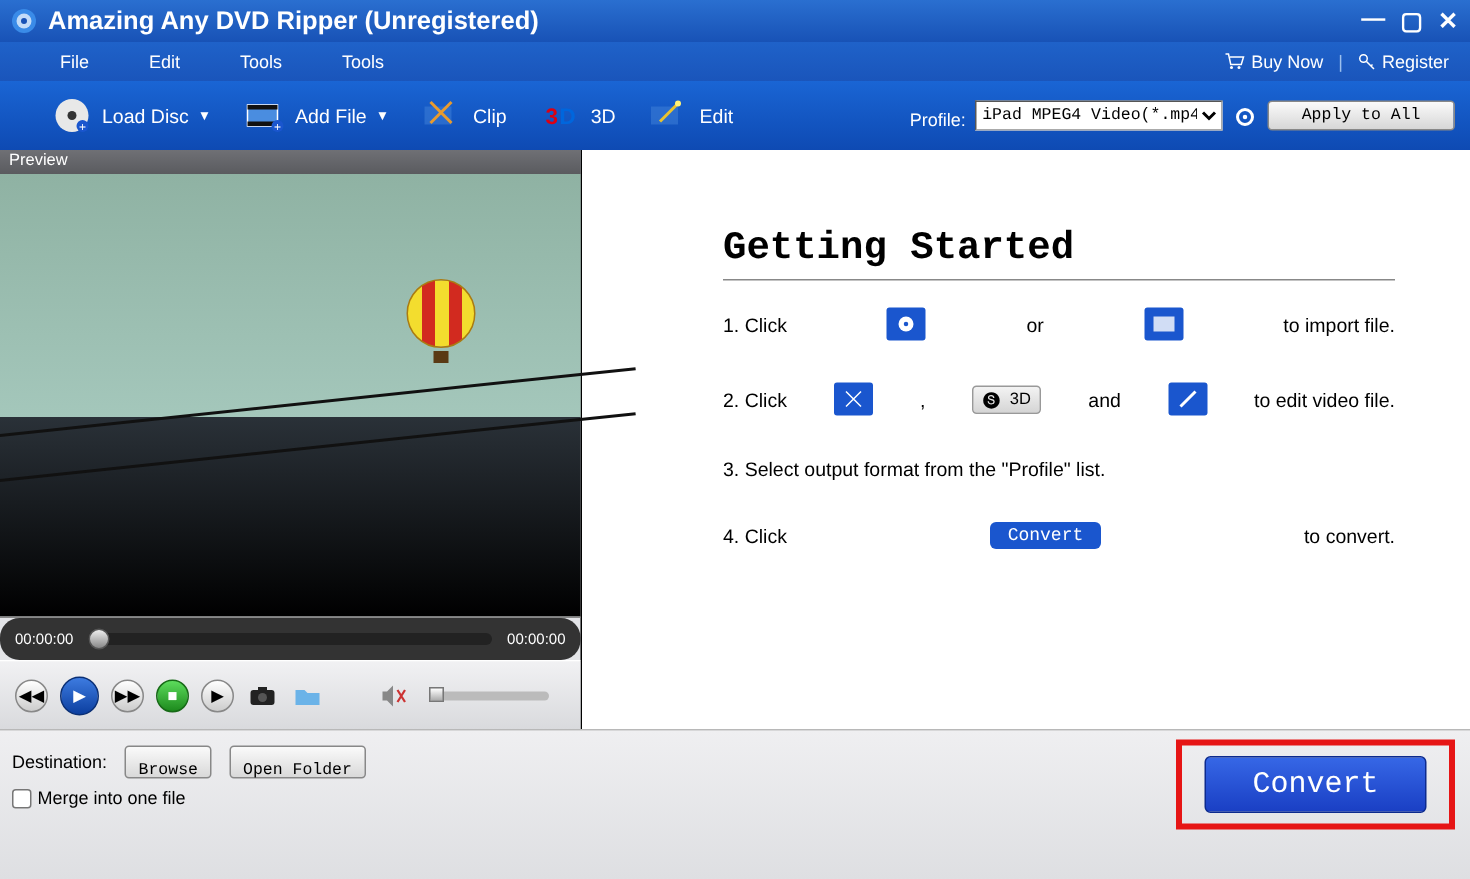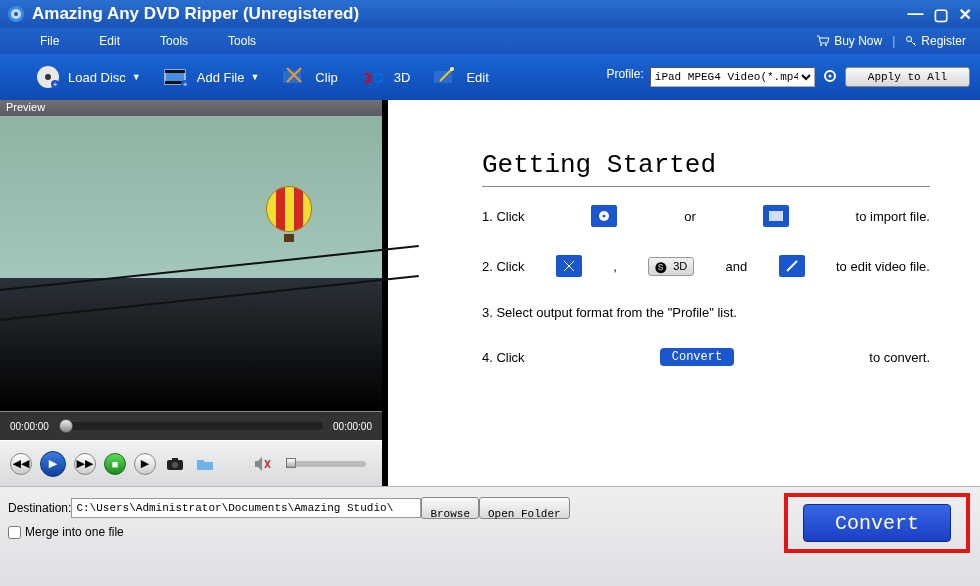--- a/index.html
+++ b/index.html
@@ -16,57 +16,57 @@
 .menubar .menu-item { cursor: pointer; }
 .menubar .right-links { margin-left: auto; display: flex; align-items: center; gap: 10px; padding-right: 14px; font-size: 12px; }
 .menubar .right-links .sep { color: #9cc0ee; }
 .menubar .right-links > span { cursor: pointer; display: inline-flex; align-items: center; gap: 4px; }
 
 .toolbar { height: 46px; background: linear-gradient(#1a65d4,#0e4ab3); display: flex; align-items: center; color: #fff; padding: 0 10px 0 34px; gap: 22px; font-size: 13px; }
 .tool { display: flex; align-items: center; gap: 6px; cursor: pointer; }
 .tool .iconwrap { width: 28px; height: 28px; display:flex; align-items:center; justify-content:center; }
 .tool .chev { font-size: 9px; }
 .toolbar .spacer { flex: 1; }
-.toolbar .profile-area { display: flex; align-items: flex-start; gap: 6px; font-size: 12px; margin-left: 19px; }
+.toolbar .profile-area { display: flex; align-items: flex-end; gap: 6px; font-size: 12px; margin-left: 19px; }
 .toolbar select { background: #fff; color: #000; border: 1px inset #aaa; height: 20px; font-size: 11px; font-family: "Courier New", monospace; width: 165px; }
 .toolbar .apply-btn { background: linear-gradient(#fafafa,#d7d7d7); color: #000; border: 1px solid #888; border-radius: 3px; height: 20px; padding: 0 22px; font-size: 11px; font-family: "Courier New", monospace; cursor:pointer; }
 .toolbar .gear { width:18px; height:18px; display:inline-flex; align-items:center; justify-content:center; cursor:pointer;}
 
 .main { display: flex; height: 386px; }
-.preview-pane { width: 388px; background: #e3e4e7; display:flex; flex-direction:column; border-right:6px solid #000000;}
+.preview-pane { width: 388px; background: #e3e4e7; display:flex; flex-direction:column; border-right:1px solid #000000;}
 .preview-header { background: linear-gradient(#6f7075,#5a5b5f); color:#fff; font-size:11px; padding:1px 6px; height:16px; }
 .preview-image { flex:1; background: linear-gradient(180deg, #8fb2a3 0%, #a4c7bb 55%, #2a3138 55%, #000 100%); position:relative; margin:0; border-bottom:1px solid #888;}
 .preview-image .wire1, .preview-image .wire2 { position:absolute; width:120%; height:2px; background:#111; left:-10%; transform:rotate(-6deg); }
 .preview-image .wire1 { top:52%; }
 .preview-image .wire2 { top:62%; }
 .preview-image .balloon { position:absolute; right:70px; top:70px; width:46px; height:56px; }
 .preview-image .balloon .env { width:46px; height:46px; border-radius:50%; background: repeating-linear-gradient(90deg,#f3dd2e 0 9px,#d22a1f 9px 18px); border:1px solid #aa7b12;}
 .preview-image .balloon .bask { width:10px; height:8px; background:#5a3a14; margin:2px auto 0; }
 
-.progress-row { height: 28px; background:#333; display:flex; align-items:center; padding:0 10px; gap:10px; color:#fff; font-size:10px; font-family:"Courier New",monospace;}
+.progress-row { height: 28px; background:#333; display:flex; align-items:center; padding:0 10px; gap:10px; color:#fff; font-size:10px; font-family:"Courier New",monospace;border-radius:13px;}
 .progress-row .track { flex:1; height:8px; background:#222; border-radius:4px; position:relative;}
 .progress-row .track .thumb { position:absolute; left:0; top:-3px; width:14px; height:14px; border-radius:50%; background:linear-gradient(#eee,#888); border:1px solid #555;}
 
 .controls-row { height: 46px; background: linear-gradient(#f1f1f3,#d9dadd); display:flex; align-items:center; padding:0 10px; gap:8px; border-top:1px solid #fff;}
 .ctrl-btn { width:22px; height:22px; border-radius:50%; display:inline-flex; align-items:center; justify-content:center; font-size:11px; cursor:pointer; background:linear-gradient(#fff,#ccc); border:1px solid #888;}
 .ctrl-btn.play { width:26px; height:26px; background:linear-gradient(#3d7be0,#0c3fa0); color:#fff; border-color:#0a2f75;}
 .ctrl-btn.stop { background:linear-gradient(#5cdc5c,#1d8a1d); color:#fff; border-color:#176a17;}
 .ctrl-icon { width:22px; height:22px; display:inline-flex; align-items:center; justify-content:center; cursor:pointer;}
 .vol-slider { width:80px; height:6px; background:#bbb; border-radius:3px; position:relative; margin-left:4px;}
 .vol-slider .thumb { position:absolute; left:0; top:-3px; width:10px; height:10px; background:linear-gradient(#fff,#aaa); border:1px solid #777; }
 
 .right-pane { flex:1; background:#fff; padding: 50px 50px 0 94px; font-family:"Courier New",monospace; color:#000; font-size:13px;}
-.right-pane h1 { font-size: 26px; font-weight: normal; font-family:"Courier New",monospace; border-bottom:1px solid #888; padding-bottom:6px; margin-bottom:18px;}
+.right-pane h1 { font-size: 26px; font-weight: bold; font-family:"Courier New",monospace; border-bottom:1px solid #888; padding-bottom:6px; margin-bottom:18px;}
 .right-pane .step { margin-bottom: 28px; display:flex; align-items:center; gap:4px; flex-wrap:wrap;justify-content:space-between;}
 .right-pane .mini-btn { display:inline-flex; align-items:center; justify-content:center; width:26px; height:22px; background:#1a56ce; color:#fff; border-radius:2px; font-size:12px;}
 .right-pane .mini-3d { padding:2px 6px; background:linear-gradient(#f3f3f3,#d5d5d5); border:1px solid #999; border-radius:3px; font-size:11px; font-family:"Courier New",monospace;}
 .right-pane .mini-convert { padding:2px 12px; background:#1a56ce; color:#fff; border-radius:4px; font-size:12px; font-family:"Courier New",monospace;}
 
 .bottom { height: 100px; background: linear-gradient(#efeff1,#dedfe2); border-top:1px solid #b8b8b8; padding: 10px 14px 0 8px; position:relative;}
-.dest-row { display:flex; align-items:center; gap:0; font-size:12px; font-family:"Courier New",monospace;}
+.dest-row { display:flex; align-items:center; gap:12px; font-size:12px; font-family:"Courier New",monospace;}
 .dest-row input[type=text] { width: 350px; height:20px; border:1px solid #999; background:#fff; font-family:"Courier New",monospace; font-size:11px; padding:0 4px;}
 .dest-row button { height:22px; padding:10px 8px; background:linear-gradient(#fafafa,#d9d9d9); border:1px solid #888; border-radius:3px; font-size:11px; font-family:"Courier New",monospace; cursor:pointer;}
 .merge-row { margin-top:6px; font-size:12px; font-family:"Courier New",monospace; display:flex; align-items:center; gap:4px;}
 .merge-row input { width:13px; height:13px; }
 
 .convert-wrap { position:absolute; right:10px; top:6px; width:186px; height:60px; border:4px solid #e61515; display:flex; align-items:center; justify-content:center;}
 .convert-btn { width:148px; height:38px; background:linear-gradient(#3667e6,#1a3fc4); color:#fff; border:1px solid #0c2a8e; border-radius:4px; font-size:20px; font-family:"Courier New",monospace; cursor:pointer; display:flex; align-items:center; justify-content:center;}
 </style>
 </head>
 <body>
@@ -270,21 +270,20 @@
       <span>4. Click </span>
       <span class="mini-convert">Convert</span>
       <span> to convert.</span>
     </div>
   </div>
 </div>
 
 <div class="bottom">
   <div class="dest-row">
     <span>Destination:</span>
-    <input type="text" value="C:\Users\Administrator\Documents\Amazing Studio\" style="">
     <button>Browse</button>
     <button>Open Folder</button>
   </div>
   <div class="merge-row">
     <input type="checkbox" style="">
     <span>Merge into one file</span>
   </div>
   <div class="convert-wrap">
     <div class="convert-btn">Convert</div>
   </div>

